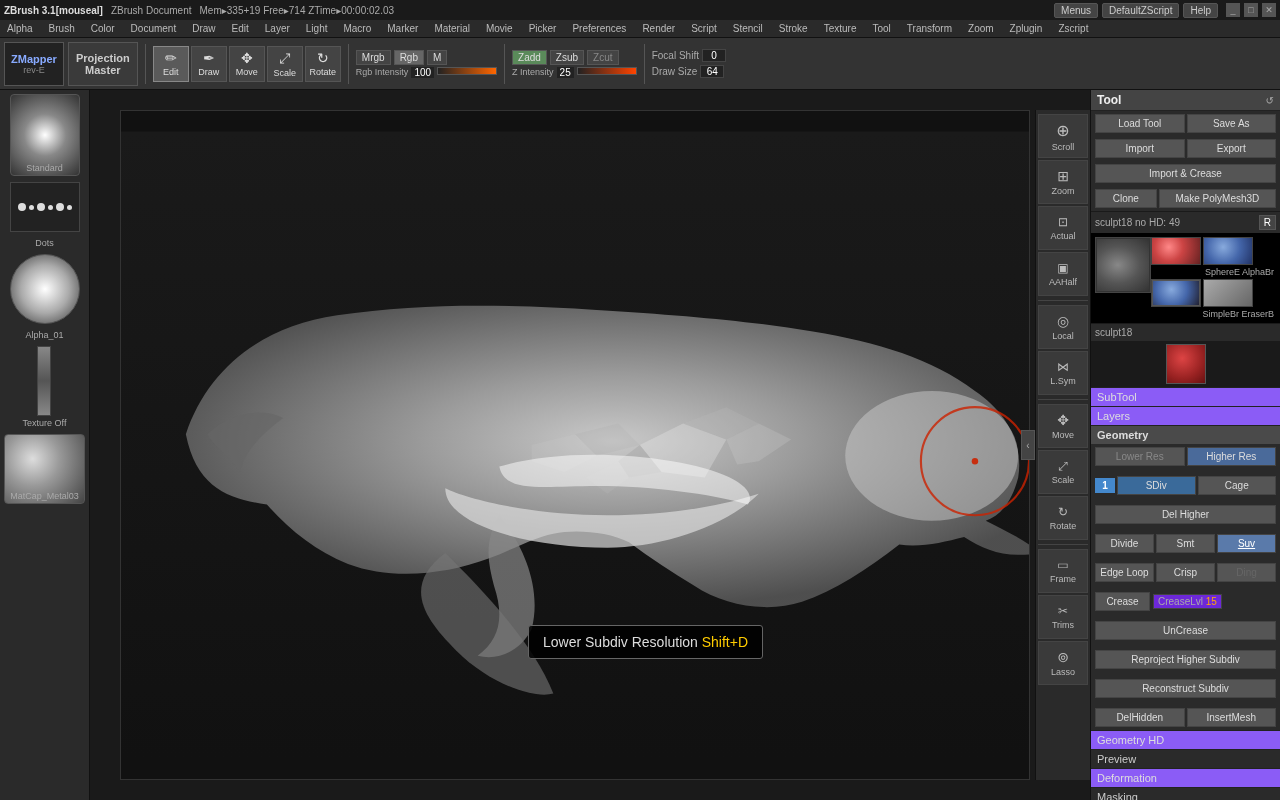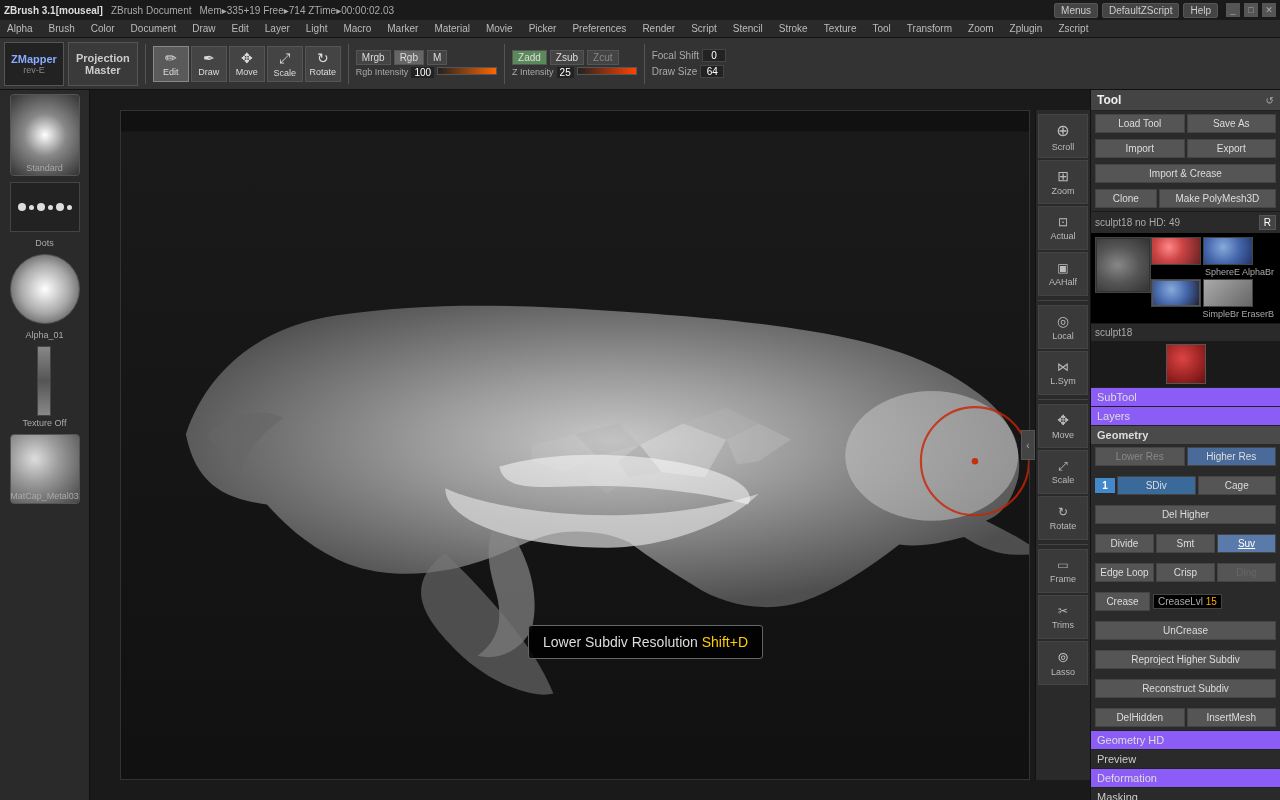--- a/index.html
+++ b/index.html
@@ -202,21 +202,21 @@
     }
     .texture-off-indicator {
       width: 14px;
       height: 70px;
       background: linear-gradient(to bottom, #888, #555, #888);
       border: 1px solid #444;
       position: relative;
     }
     .texture-off-label { font-size: 9px; color: #aaa; }
     .matcap-preview {
-      width: 70px;
+      width: 81px;
       height: 70px;
       background: radial-gradient(circle at 35% 35%, #ddd 0%, #999 40%, #444 100%);
       border: 1px solid #555;
       border-radius: 4px;
       display: flex;
       align-items: flex-end;
       justify-content: center;
       padding-bottom: 2px;
     }
 
@@ -941,21 +941,21 @@
       </div>
 
       <div class="geo-row">
         <div class="geo-btn">Edge Loop</div>
         <div class="geo-btn">Crisp</div>
         <div class="geo-btn" style="color:#666;">Ding</div>
       </div>
 
       <div class="crease-row">
         <div class="geo-btn" style="min-width:55px;flex:none;">Crease</div>
-        <div class="geo-btn" style="background:#000000;color:#aaa;flex:none;padding:1px 4px;">
+        <div class="geo-btn" style="background:#6d28d9;color:#aaa;flex:none;padding:1px 4px;">
           <span>CreaseLvl</span>
           <span style="color:#ffaa00;">15</span>
         </div>
       </div>
 
       <div class="uncrease-btn">UnCrease</div>
 
       <div class="reproject-btn">Reproject Higher Subdiv</div>
 
       <div class="reproject-btn">Reconstruct Subdiv</div>

